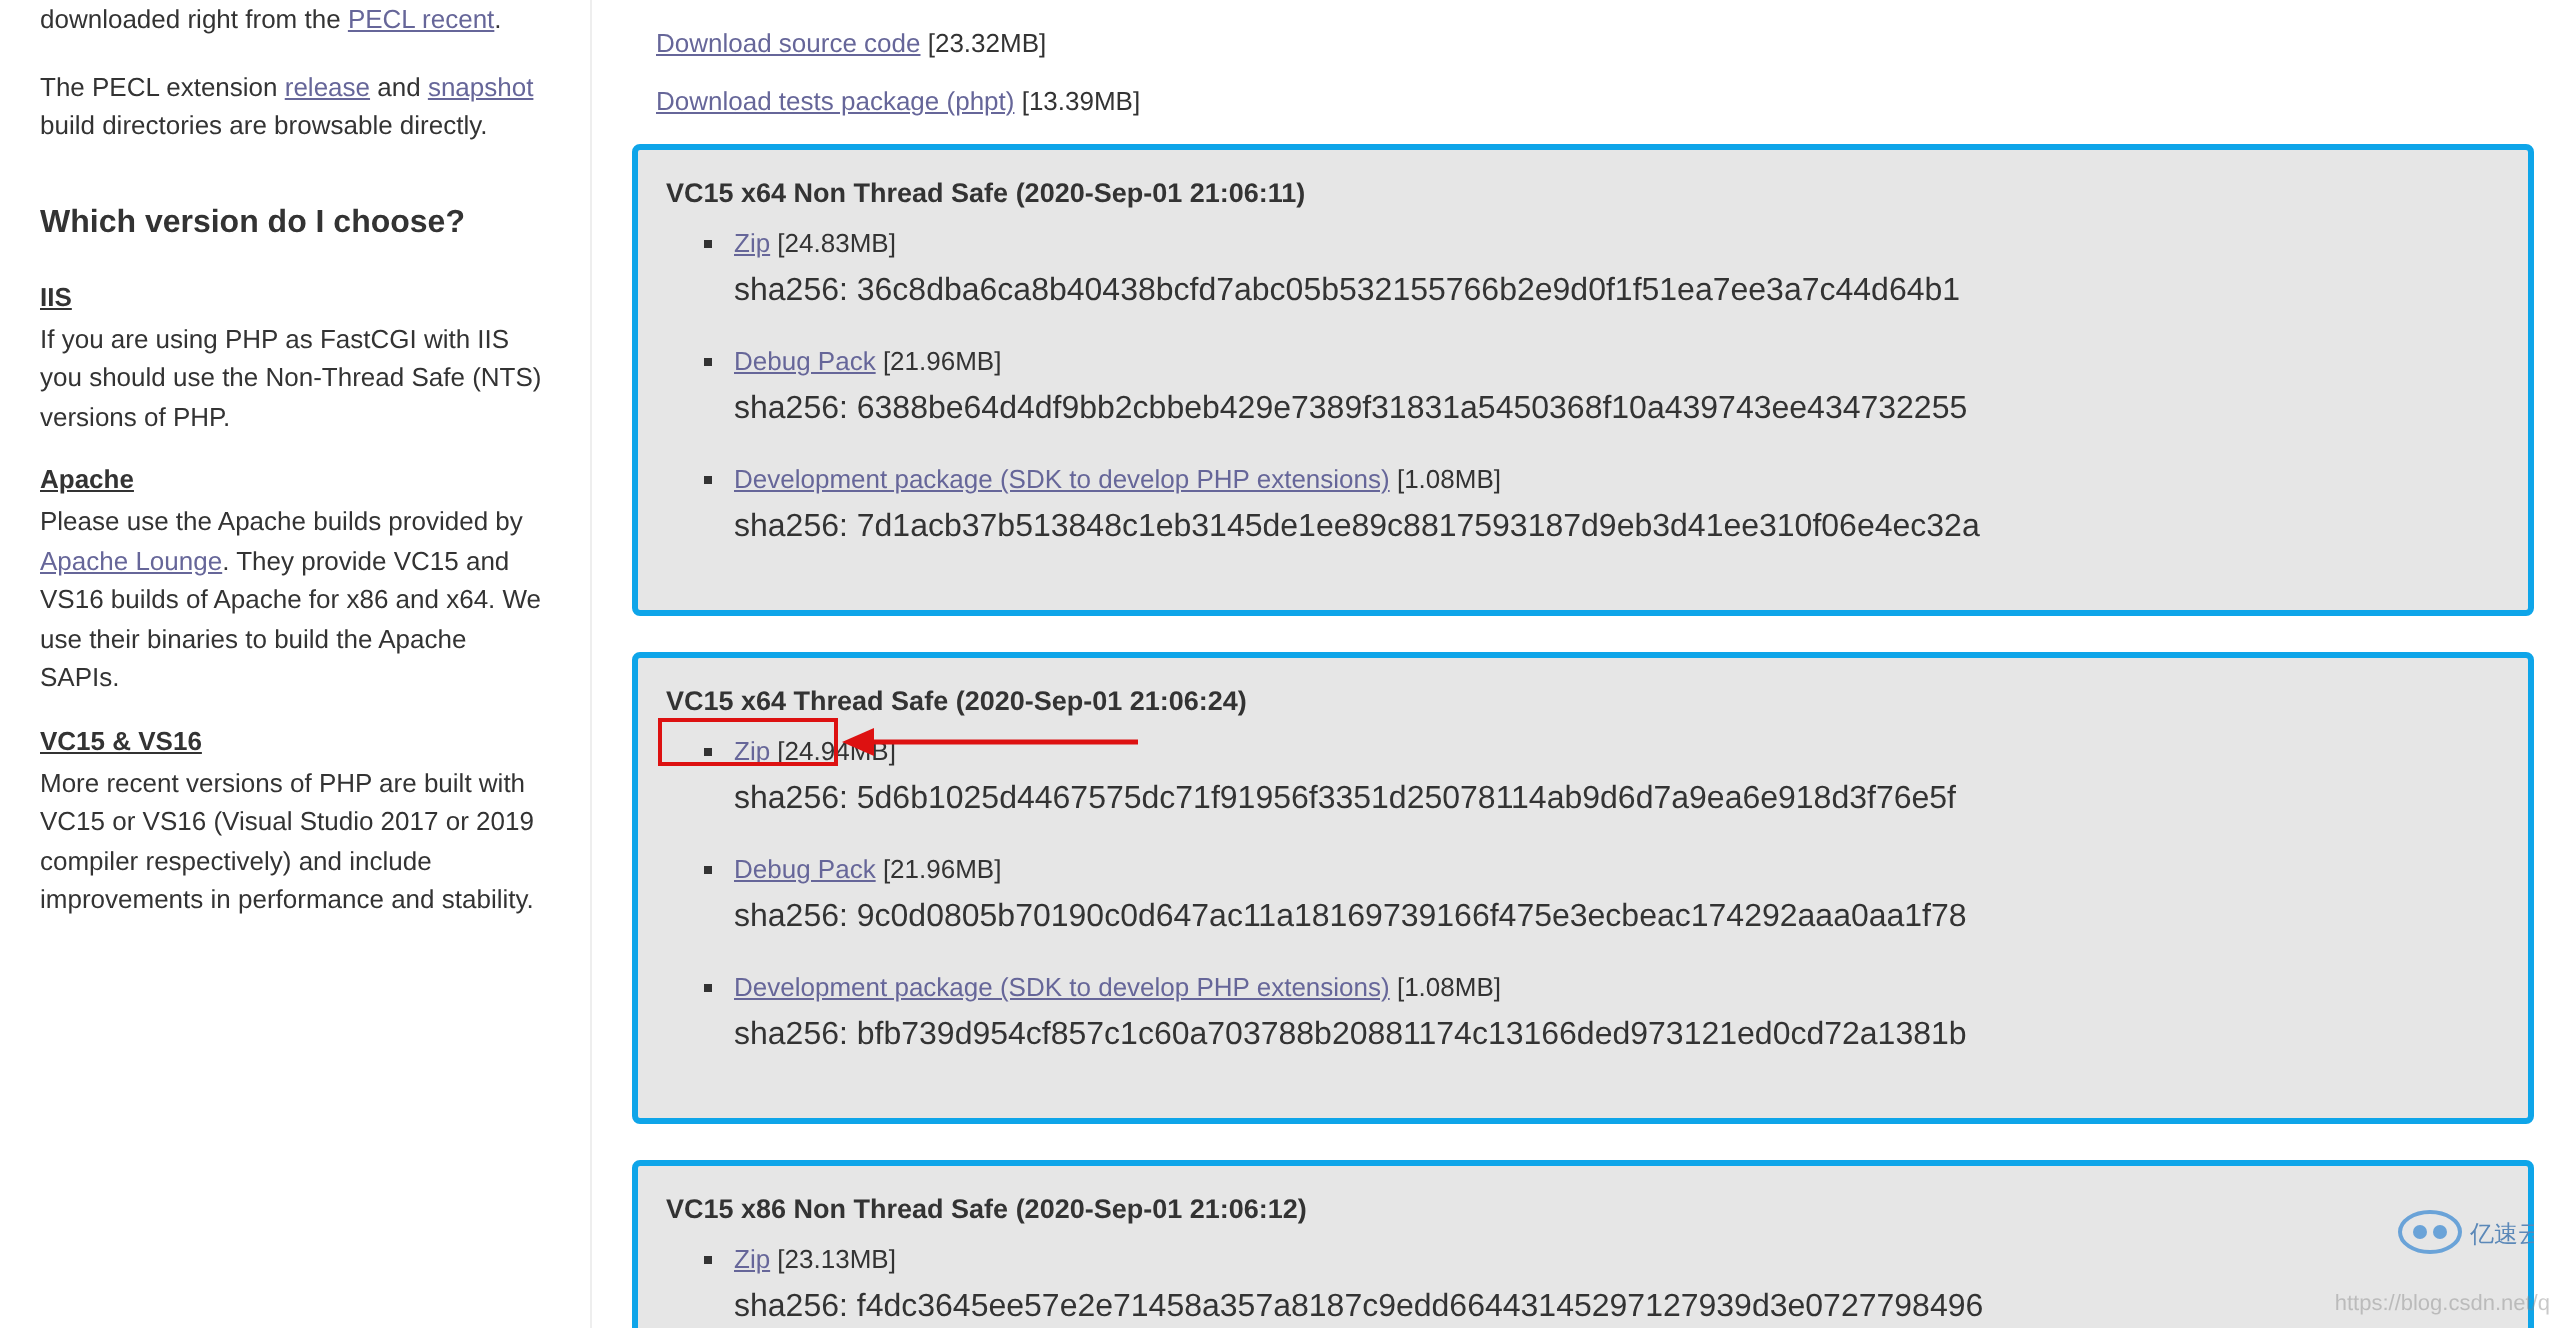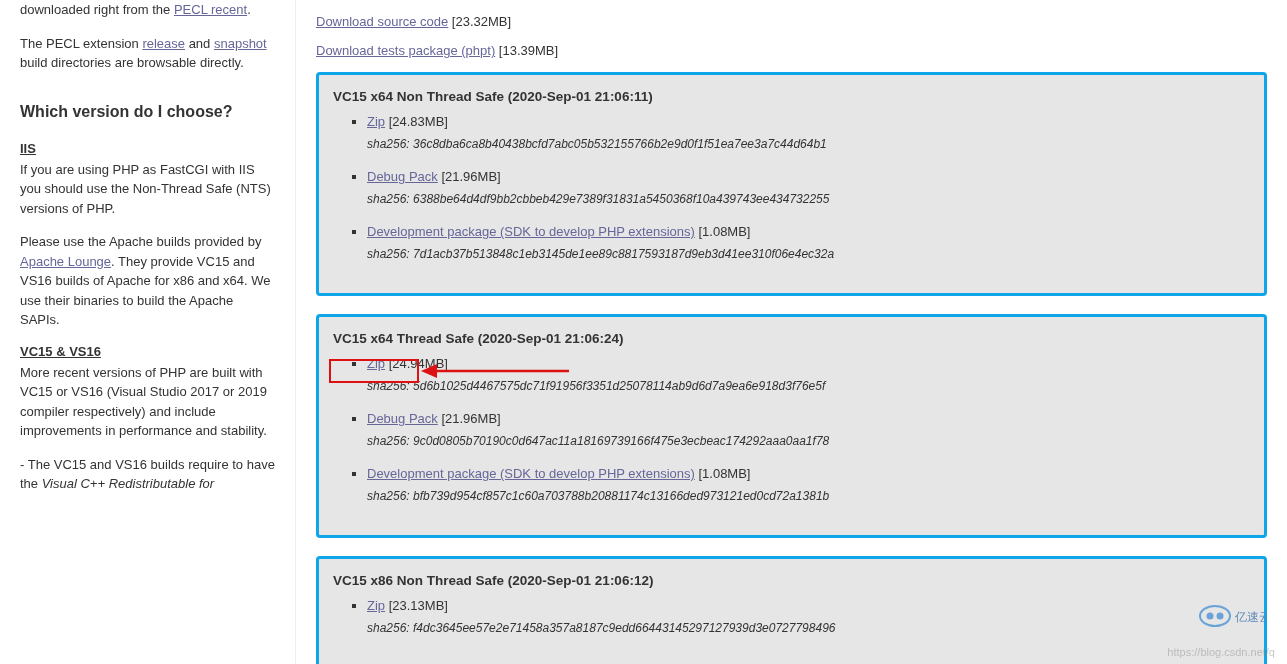--- a/index.html
+++ b/index.html
@@ -4,27 +4,27 @@
 <style>
   * { margin: 0; padding: 0; box-sizing: border-box; }
   body { font-family: Verdana, Geneva, sans-serif; font-size: 13px; color: #333; background: #fff; display: flex; }
   a { color: #666699; text-decoration: underline; }
   .sidebar { width: 296px; padding: 0 20px 20px 20px; background: #fff; border-right: 1px solid #eee; }
   .sidebar-block { margin-bottom: 30px; }
   .sidebar p { line-height: 1.5; margin-bottom: 14px; }
   .sidebar h2 { font-size: 16px; font-weight: bold; margin-bottom: 20px; margin-top: 15px; }
   .sidebar strong { font-weight: bold; text-decoration: underline; display: block; margin-bottom: 4px; }
   .main { flex: 1; padding: 0 20px 20px 20px; background: #fff; }
-  .top-link { margin: 14px 0; }
+  .top-link { margin: 14px 12px; }
   .release-box { background: #e6e6e6; border: 3px solid #0ea5e9; border-radius: 4px; padding: 14px 14px 14px 14px; margin-bottom: 18px; }
   .release-title { font-weight: bold; font-size: 13.5px; margin-bottom: 10px; }
   ul.dl-list { list-style: none; padding-left: 20px; }
   ul.dl-list > li { list-style-type: square; margin-left: 14px; margin-bottom: 18px; }
   .size { color: #333; }
-  .sha { display: block; margin-top: 8px; font-size: 12px; font-style: italic; }
+  .sha { display: block; margin-top: 8px; font-size: 16px; }
   .highlight-box { position: absolute; border: 2px solid #dd1111; }
   .arrow-svg { position: absolute; }
   .main-rel { position: relative; }
   .watermark { position: fixed; right: 12px; bottom: 6px; opacity: 0.45; font-size: 11px; color: #888; text-align: center; }
   .logo { position: fixed; right: 20px; bottom: 28px; }
   em { font-style: italic; }
 </style>
 </head>
 <body>
 
@@ -36,29 +36,27 @@
     <p>
       <span>The PECL extension </span><a href="#">release</a><span> and </span><a href="#">snapshot</a><span> build directories are browsable directly.</span>
     </p>
   </div>
 
   <h2>Which version do I choose?</h2>
 
   <strong>IIS</strong>
   <p>If you are using PHP as FastCGI with IIS you should use the Non-Thread Safe (NTS) versions of PHP.</p>
 
+  <strong>Apache</strong>
   <p>
     <span>Please use the Apache builds provided by </span><a href="#">Apache Lounge</a><span>. They provide VC15 and VS16 builds of Apache for x86 and x64. We use their binaries to build the Apache SAPIs.</span>
   </p>
 
   <strong>VC15 &amp; VS16</strong>
   <p>More recent versions of PHP are built with VC15 or VS16 (Visual Studio 2017 or 2019 compiler respectively) and include improvements in performance and stability.</p>
-  <p>
-    <span>- The VC15 and VS16 builds require to have the </span><em>Visual C++ Redistributable for</em>
-  </p>
 </div>
 
 <div class="main main-rel">
   <div class="top-link">
     <a href="#">Download source code</a><span class="size"> [23.32MB]</span>
   </div>
   <div class="top-link">
     <a href="#">Download tests package (phpt)</a><span class="size"> [13.39MB]</span>
   </div>
 

